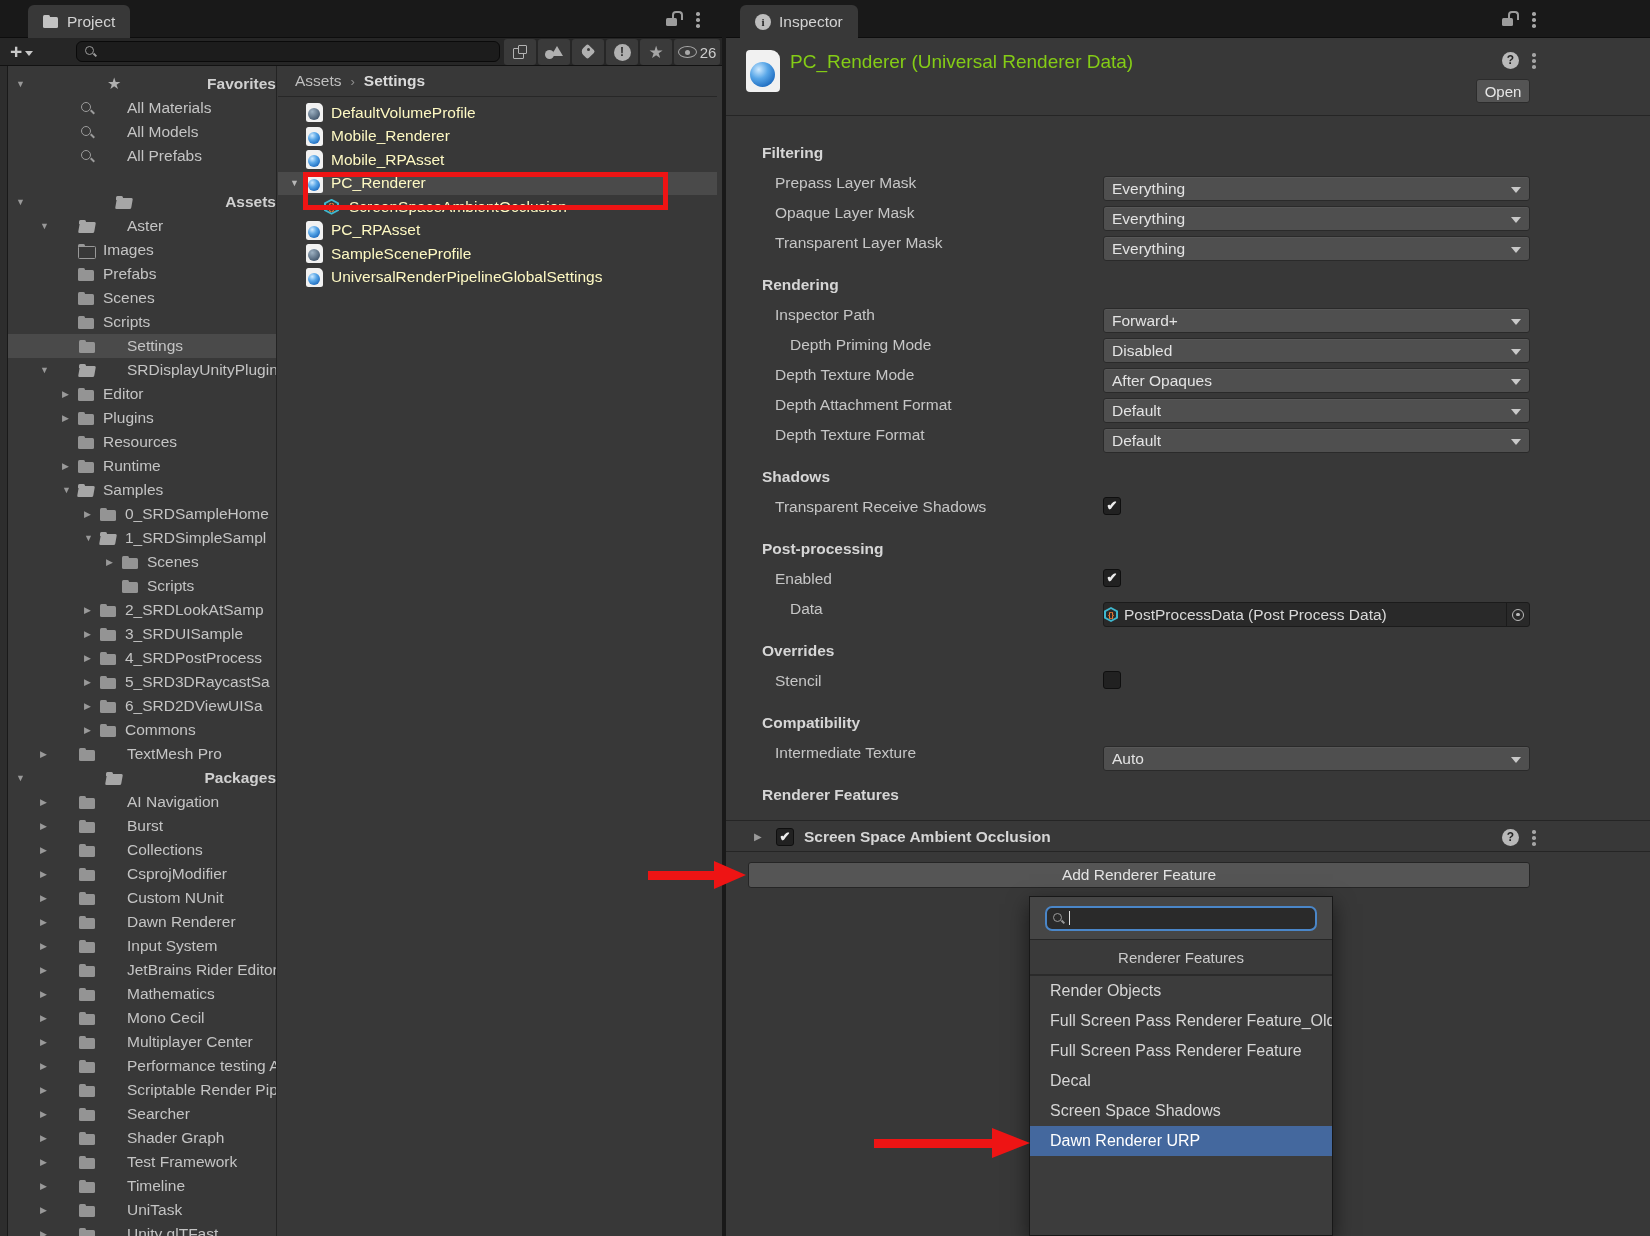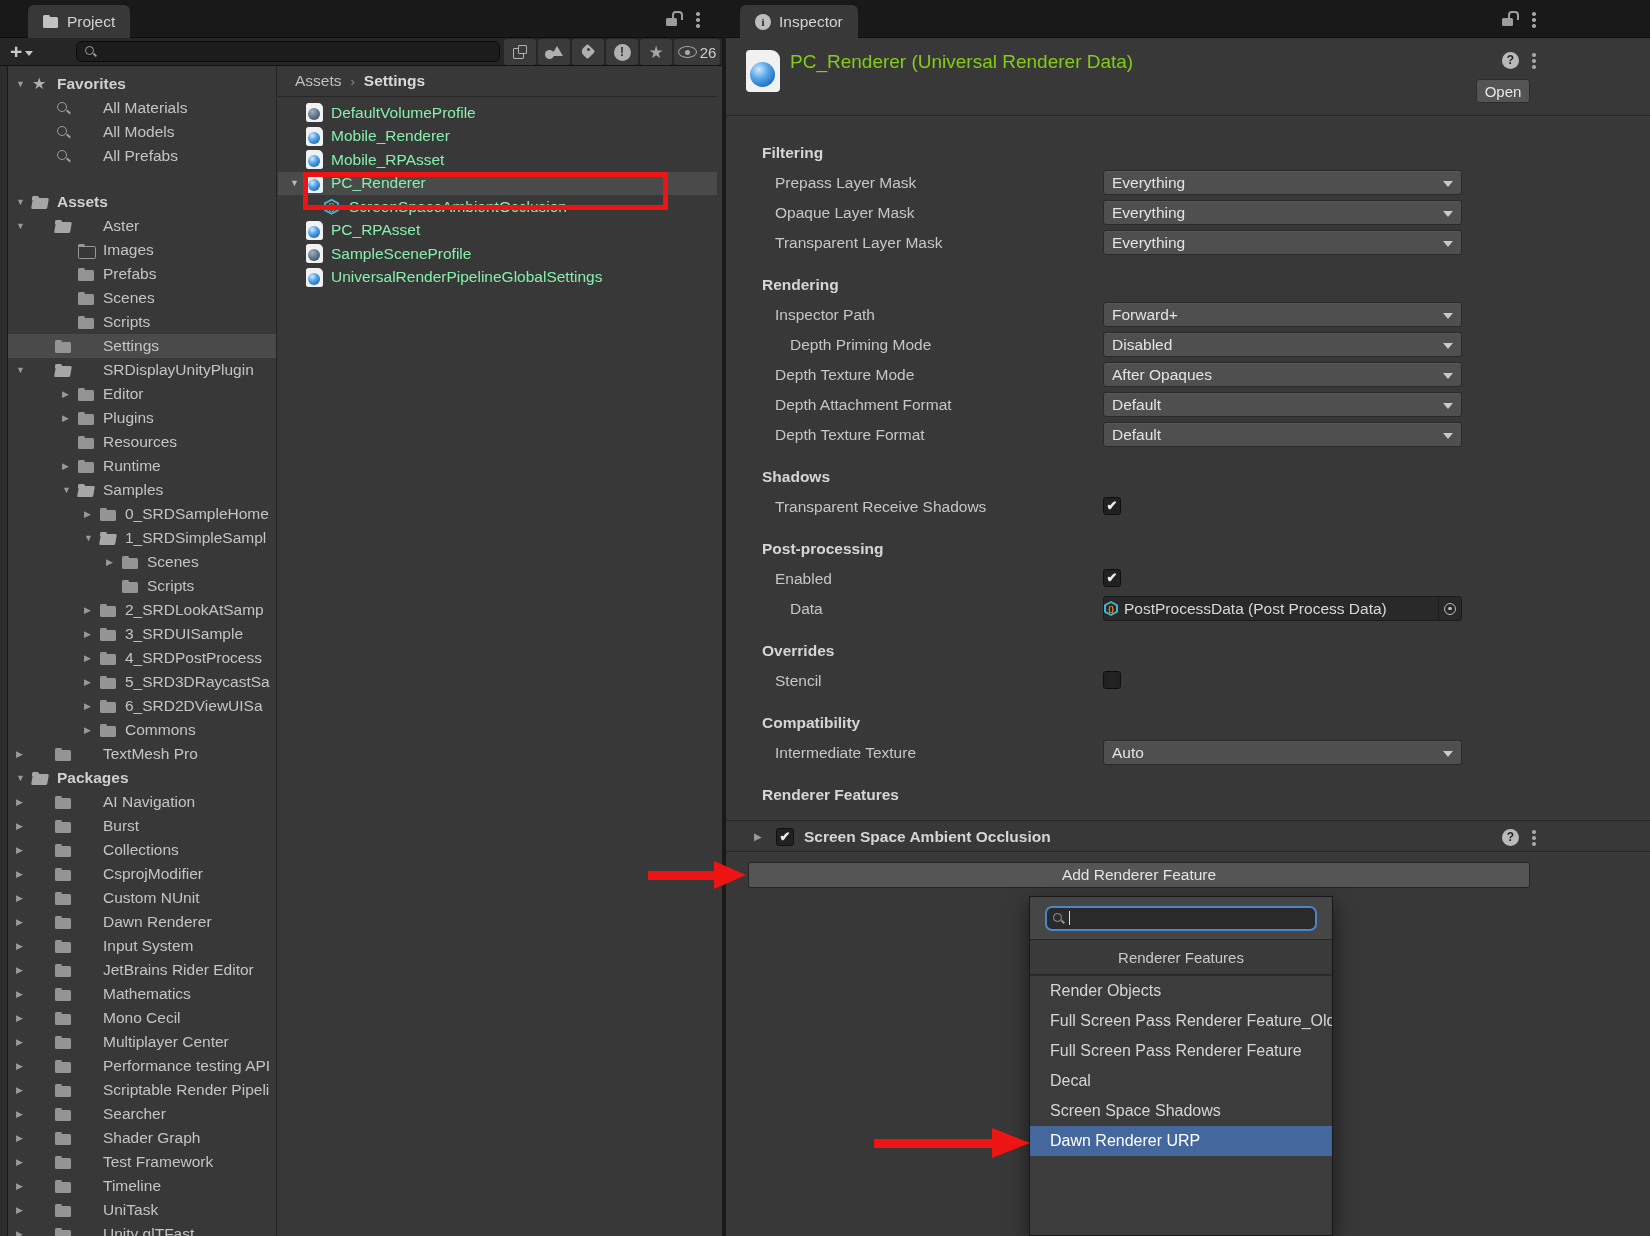--- a/index.html
+++ b/index.html
@@ -61,22 +61,22 @@
   .mini-folder::after { content:""; position:absolute; left:0; top:0; width:7px; height:4px; background:#c2c2c2; border-radius:1.5px 1.5px 0 0; }
 
   
   .tree { position:absolute; left:0; top:66px; width:277px; bottom:0; background:#383838;
           border-right:1px solid #232323; overflow:hidden; padding-top:6px; }
   .left-strip { position:absolute; left:0; top:66px; width:8px; bottom:0; background:#2d2d2d;
                 border-right:1px solid #191919; z-index:2; }
   .trow { height:24px; display:flex; align-items:center; white-space:nowrap; }
   .trow.gap { margin-top:22px; }
   .trow.selected { background:#4a4a4a; }
-  .trow.level-0 { padding-left:16px; }
-  .trow.level-1 { padding-left:16px;gap:23px; }
+  .trow.level-0 { padding-left:16px;justify-content:space-between; }
+  .trow.level-1 { padding-left:40px;gap:23px; }
   .trow.level-2 { padding-left:62px; }
   .trow.level-3 { padding-left:84px; }
   .trow.level-4 { padding-left:106px; }
   .arrow { width:16px; flex:0 0 16px; font-size:9px; color:#999; }
   .arrow-open::before { content:"▼"; }
   .arrow-closed::before { content:"▶"; }
   .ticon { width:18px; height:15px; flex:0 0 18px; margin-right:7px; position:relative; }
   .icon-folder::before { content:""; position:absolute; left:0; top:3px; width:16px; height:11px; background:#949494; border-radius:1.5px; }
   .icon-folder::after { content:""; position:absolute; left:0; top:1px; width:7px; height:4px; background:#949494; border-radius:1.5px 1.5px 0 0; }
   .icon-folder-open::before { content:""; position:absolute; left:0; top:1px; width:7px; height:4px; background:#a6a6a6; border-radius:1.5px 1.5px 0 0; }
@@ -110,21 +110,21 @@
   .icon-renderer::after, .icon-globalsettings::after { content:""; position:absolute; left:2px; top:5px; width:12px; height:12px; border-radius:50%;
       background:radial-gradient(circle at 35% 30%, #cfeaff 0%, #59a7e8 38%, #1e6cc0 78%, #15579e 100%); }
   .icon-profile::after { content:""; position:absolute; left:2px; top:5px; width:12px; height:12px; border-radius:50%;
       background:radial-gradient(circle at 35% 30%, #9db1c2 0%, #51657a 65%, #36465a 100%); }
   .icon-ssao { align-self:center; height:16px !important; }
   .icon-ssao::before { content:""; position:absolute; left:0; top:0; width:15px; height:16px; background:#3fb8cf;
       clip-path:polygon(50% 0,100% 25%,100% 75%,50% 100%,0 75%,0 25%); }
   .icon-ssao::after { content:"{}"; position:absolute; left:2px; top:2px; width:11px; height:12px; background:#383838;
       clip-path:polygon(50% 0,100% 25%,100% 75%,50% 100%,0 75%,0 25%);
       color:#ef7d33; font-size:9px; font-weight:bold; text-align:center; line-height:12px; }
-  .llabel { color:#86efac; }
+  .llabel { color:#fef9c3; }
 
   
   .panel-inspector { position:absolute; left:726px; top:0; width:924px; height:1236px; background:#383838; }
   .ic-info { width:16px; height:16px; border-radius:50%; background:#bdbdbd; color:#222;
              font-weight:bold; font-size:11px; text-align:center; line-height:16px; font-family:"Liberation Serif",serif; }
   .ic-help { width:17px; height:17px; border-radius:50%; background:#b9b9b9; color:#242424;
              font-weight:bold; font-size:12px; text-align:center; line-height:17px; }
   .insp-header { position:absolute; left:0; top:38px; width:100%; height:78px; background:#383838;
                  border-bottom:1px solid #252525; }
   .insp-icon { position:absolute; left:20px; top:12px; width:34px; height:42px; background:#f1f1f1; border-radius:4px 9px 4px 4px; }
@@ -133,21 +133,21 @@
   .insp-title { position:absolute; left:64px; top:13px; font-size:19px; color:#84cc16; }
   .open-btn { position:absolute; left:750px; top:41px; width:54px; height:24px; background:#545454;
               border:1px solid #2c2c2c; border-radius:3px; color:#e6e6e6; font-size:15px;
               display:flex; align-items:center; justify-content:center; }
   .insp-body { position:absolute; left:0; top:116px; width:100%; padding-top:22px; }
   .isec { height:30px; line-height:30px; padding-left:36px; font-weight:700; color:#d6d6d6; margin-top:12px; }
   .isec.first { margin-top:0; }
   .irow { position:relative; height:30px; }
   .ilabel { position:absolute; left:49px; top:0; line-height:30px; color:#c6c6c6; white-space:nowrap; }
   .irow.indent .ilabel { left:64px; }
-  .ifield { position:absolute; left:377px; width:359px; top:2px; height:25px; }
+  .ifield { position:absolute; left:377px; width:427px; top:8px; height:25px; }
   .popup { background:#4f4f4f; border:1px solid #2a2a2a; border-radius:3px; display:flex; align-items:center;
            padding:0 26px 0 8px; color:#e3e3e3; position:relative; box-shadow:inset 0 1px 0 rgba(255,255,255,.05); }
   .popup::after { content:""; position:absolute; right:8px; top:10px; border-left:5px solid transparent;
                   border-right:5px solid transparent; border-top:6px solid #c9c9c9; }
   .checkbox { position:absolute; left:377px; top:5px; width:18px; height:18px; background:#212121;
               border:1px solid #0f0f0f; border-radius:3px; color:#ececec; font-size:13px; line-height:16px;
               text-align:center; font-weight:bold; }
   .checkbox.checked::before { content:"✔"; }
   .objfield { background:#292929; border:1px solid #1b1b1b; border-radius:3px; display:flex; align-items:center;
               gap:6px; padding:0 26px 0 0; color:#d8d8d8; position:relative; }

